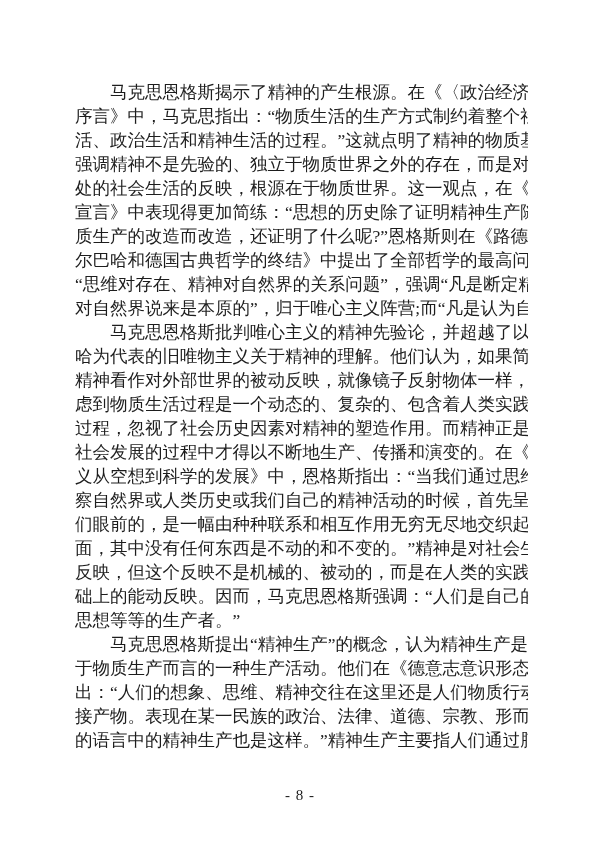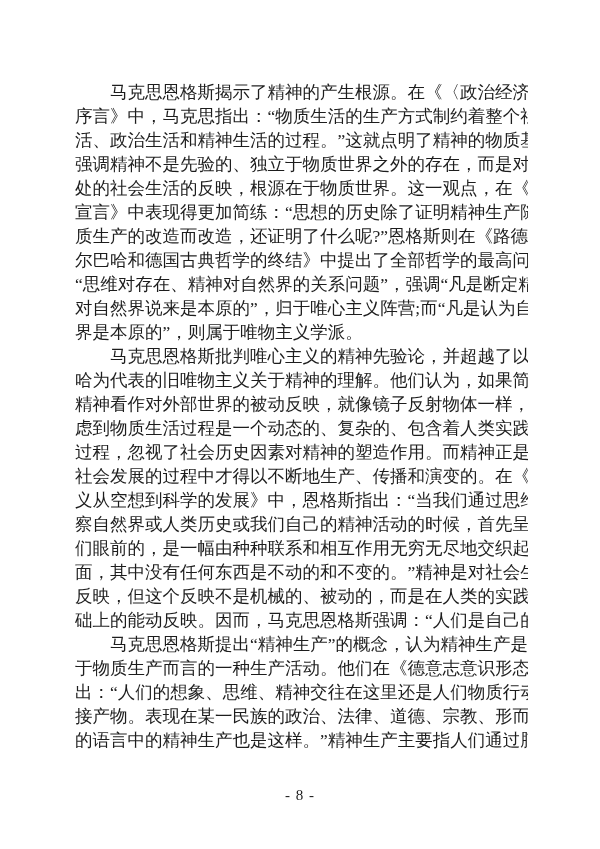--- a/index.html
+++ b/index.html
@@ -58,34 +58,34 @@
     <div class="line para-first">马克思恩格斯揭示了精神的产生根源。在《〈政治经济学批判〉</div>
     <div class="line">序言》中，马克思指出：“物质生活的生产方式制约着整个社会生</div>
     <div class="line">活、政治生活和精神生活的过程。”这就点明了精神的物质基础，</div>
     <div class="line">强调精神不是先验的、独立于物质世界之外的存在，而是对人们所</div>
     <div class="line">处的社会生活的反映，根源在于物质世界。这一观点，在《共产党</div>
     <div class="line">宣言》中表现得更加简练：“思想的历史除了证明精神生产随着物</div>
     <div class="line">质生产的改造而改造，还证明了什么呢?”恩格斯则在《路德维希·费</div>
     <div class="line">尔巴哈和德国古典哲学的终结》中提出了全部哲学的最高问题，即</div>
     <div class="line">“思维对存在、精神对自然界的关系问题”，强调“凡是断定精神</div>
     <div class="line">对自然界说来是本原的”，归于唯心主义阵营;而“凡是认为自然</div>
-    <div class="line para-last">界是本原的”，则属于唯物主义学派。</div>
 
     <div class="line para-first">马克思恩格斯批判唯心主义的精神先验论，并超越了以费尔巴</div>
     <div class="line">哈为代表的旧唯物主义关于精神的理解。他们认为，如果简单地把</div>
     <div class="line">精神看作对外部世界的被动反映，就像镜子反射物体一样，没有考</div>
     <div class="line">虑到物质生活过程是一个动态的、复杂的、包含着人类实践活动的</div>
     <div class="line">过程，忽视了社会历史因素对精神的塑造作用。而精神正是在人类</div>
     <div class="line">社会发展的过程中才得以不断地生产、传播和演变的。在《社会主</div>
     <div class="line">义从空想到科学的发展》中，恩格斯指出：“当我们通过思维来考</div>
     <div class="line">察自然界或人类历史或我们自己的精神活动的时候，首先呈现在我</div>
     <div class="line">们眼前的，是一幅由种种联系和相互作用无穷无尽地交织起来的画</div>
     <div class="line">面，其中没有任何东西是不动的和不变的。”精神是对社会生活的</div>
     <div class="line">反映，但这个反映不是机械的、被动的，而是在人类的实践活动基</div>
     <div class="line">础上的能动反映。因而，马克思恩格斯强调：“人们是自己的观念、</div>
+    <div class="line para-last">思想等等的生产者。”</div>
 
     <div class="line para-first">马克思恩格斯提出“精神生产”的概念，认为精神生产是相对</div>
     <div class="line">于物质生产而言的一种生产活动。他们在《德意志意识形态》中指</div>
     <div class="line">出：“人们的想象、思维、精神交往在这里还是人们物质行动的直</div>
     <div class="line">接产物。表现在某一民族的政治、法律、道德、宗教、形而上学等</div>
     <div class="line">的语言中的精神生产也是这样。”精神生产主要指人们通过脑力劳</div>
 
   </div>
 
   <div class="page-number">- 8 -</div>

